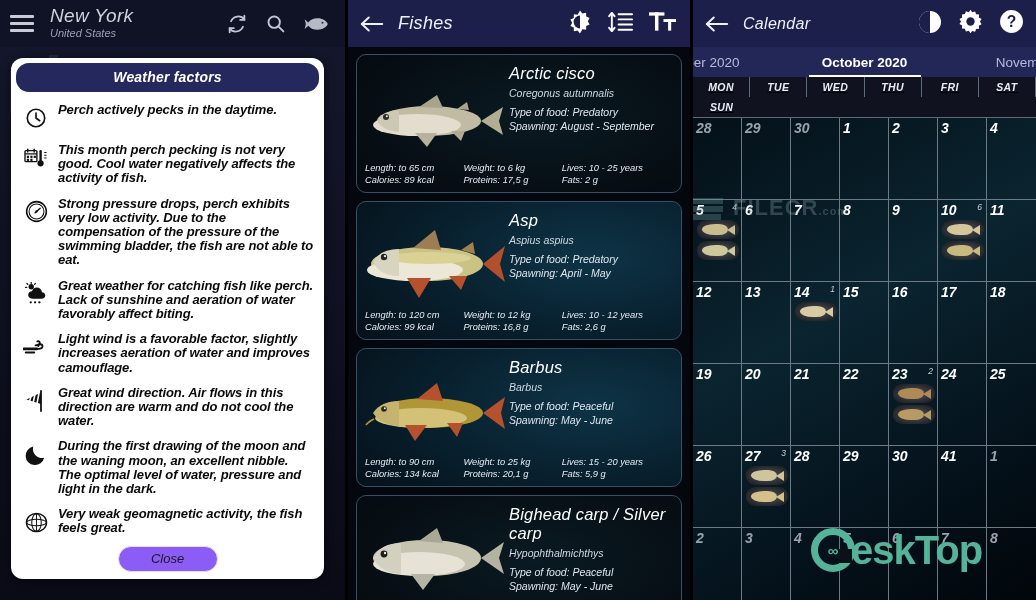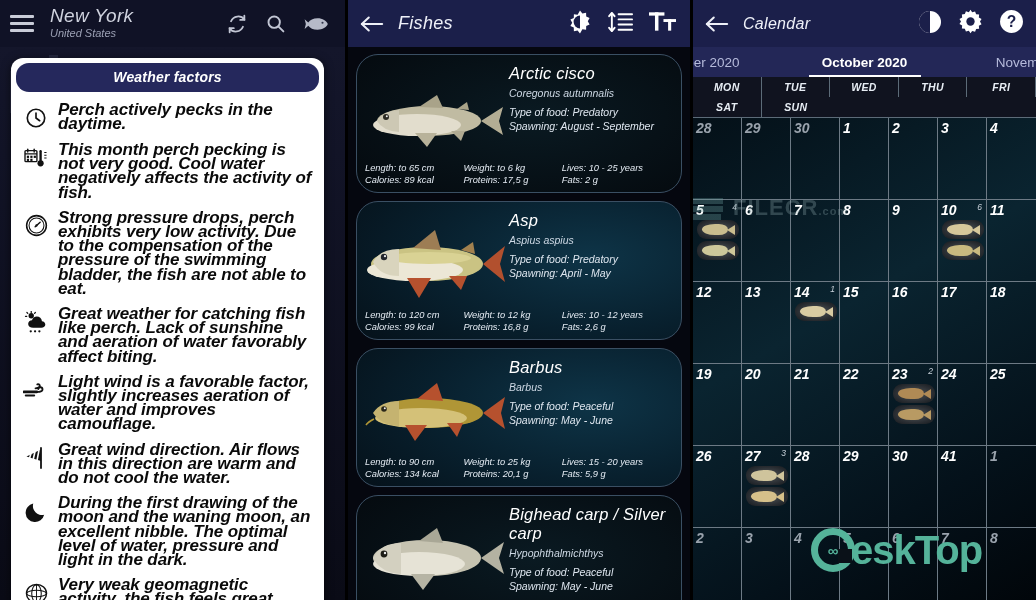--- a/index.html
+++ b/index.html
@@ -89,21 +89,21 @@
     padding: 5px 0 6px 4px;
     min-height: 40px;
   }
   .factor-icon {
     width: 26px; min-width: 26px; height: 26px;
     display: flex; align-items: center; justify-content: center;
     margin-top: 2px;
   }
   .factor-icon svg { display:block; }
   .factor-text {
-    font-size: 17px;
+    font-size: 13px;
     line-height: 14.2px;
     font-style: italic;
     color: #0a0a0a;
     font-weight: 600;
     letter-spacing: -.1px;
   }
   .dialog-footer {
     padding: 2px 0 7px;
     display: flex; justify-content: center;
   }
@@ -132,21 +132,21 @@
     padding: 7px 8px 0 8px;
     height: 553px;
     overflow: hidden;
     background: #05070f;
   }
   .fish-card {
     position: relative;
     height: 139px;
     margin-bottom: 8px;
     border: 1px solid #3a4f63;
-    border-radius: 22px;
+    border-radius: 10px;
     overflow: hidden;
     background: radial-gradient(ellipse 110% 120% at 72% 40%, #0e3447 0%, #08202e 45%, #040a10 100%);
     display: flex;
   }
   .fish-card.dark {
     background: radial-gradient(ellipse 120% 130% at 55% 45%, #0a1a22 0%, #050b10 55%, #01030a 100%);
   }
   .fish-img {
     width: 150px; min-width: 150px;
     position: relative;
@@ -186,23 +186,24 @@
   }
   .month { position: absolute; white-space: nowrap; }
   .month.prev { left: -18px; color:#b6bbdb; }
   .month.curr { left: 50%; transform: translateX(-50%); color: #ffffff; font-weight: 600;}
   .month.next { right: -22px; color:#b6bbdb; }
   .month-underline {
     position:absolute; bottom:0; left:50%; transform:translateX(-50%);
     width: 112px; height: 2.5px; background:#ffffff;
   }
   .dow-row {
-    display: grid; grid-template-columns: repeat(5, 1fr);
+    display: grid; grid-template-columns: repeat(6, 1fr);
     background: #10131f;
     border-bottom: 1px solid #5c6b78;
+    text-decoration: underline;
   }
   .dow {
     text-align: center; color: #e7edf4; font-size: 10.5px; font-style: italic;
     font-weight: 700; padding: 4px 0 4px; letter-spacing: .4px;
     border-right: 1px solid #5c6b78;
   }
   .dow:last-child { border-right: none; }
   .cal-grid {
     display: grid;
     grid-template-columns: repeat(7, 1fr);

